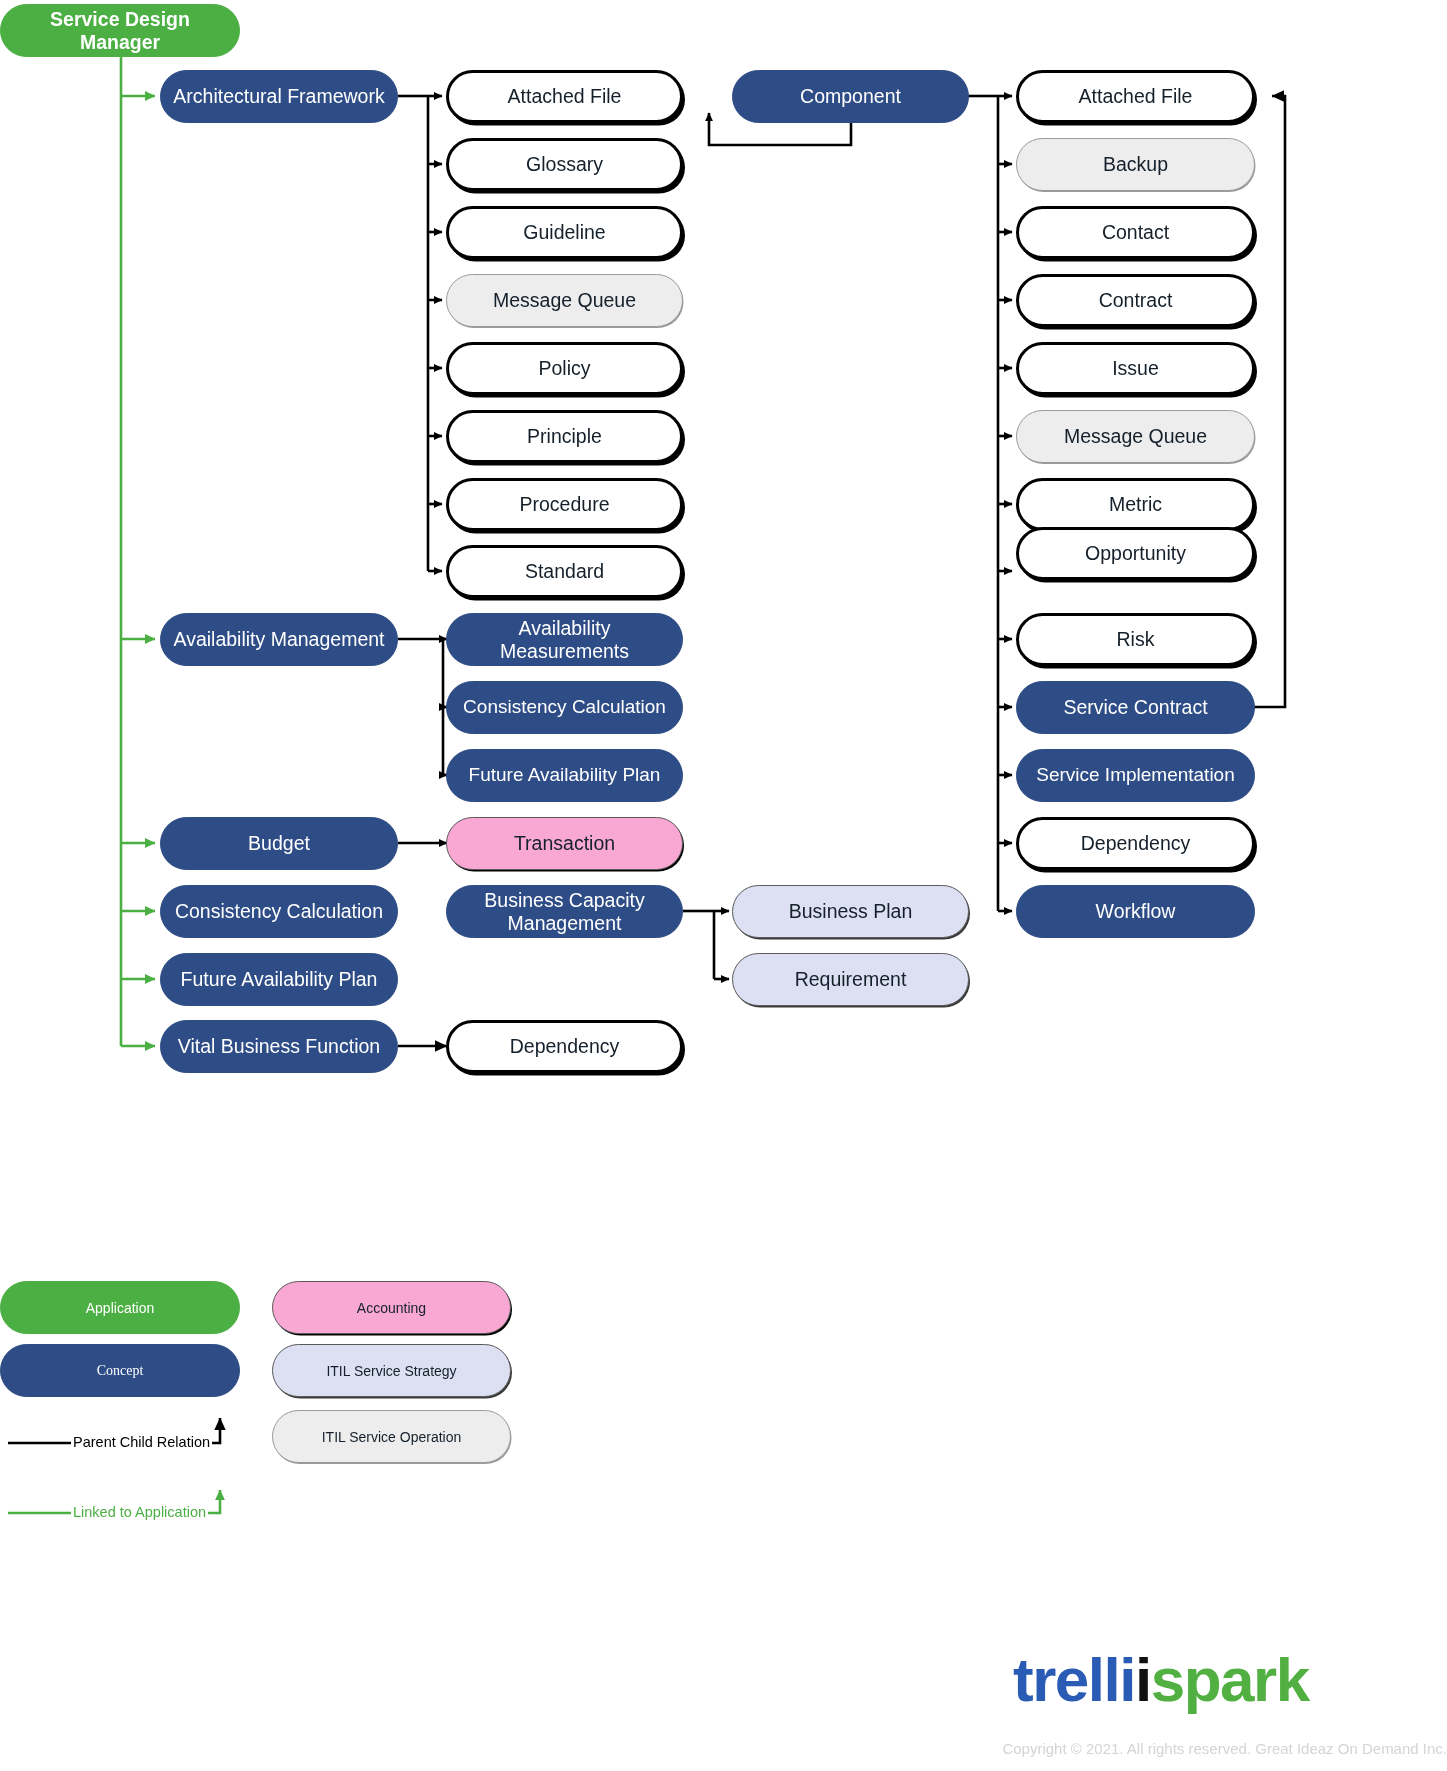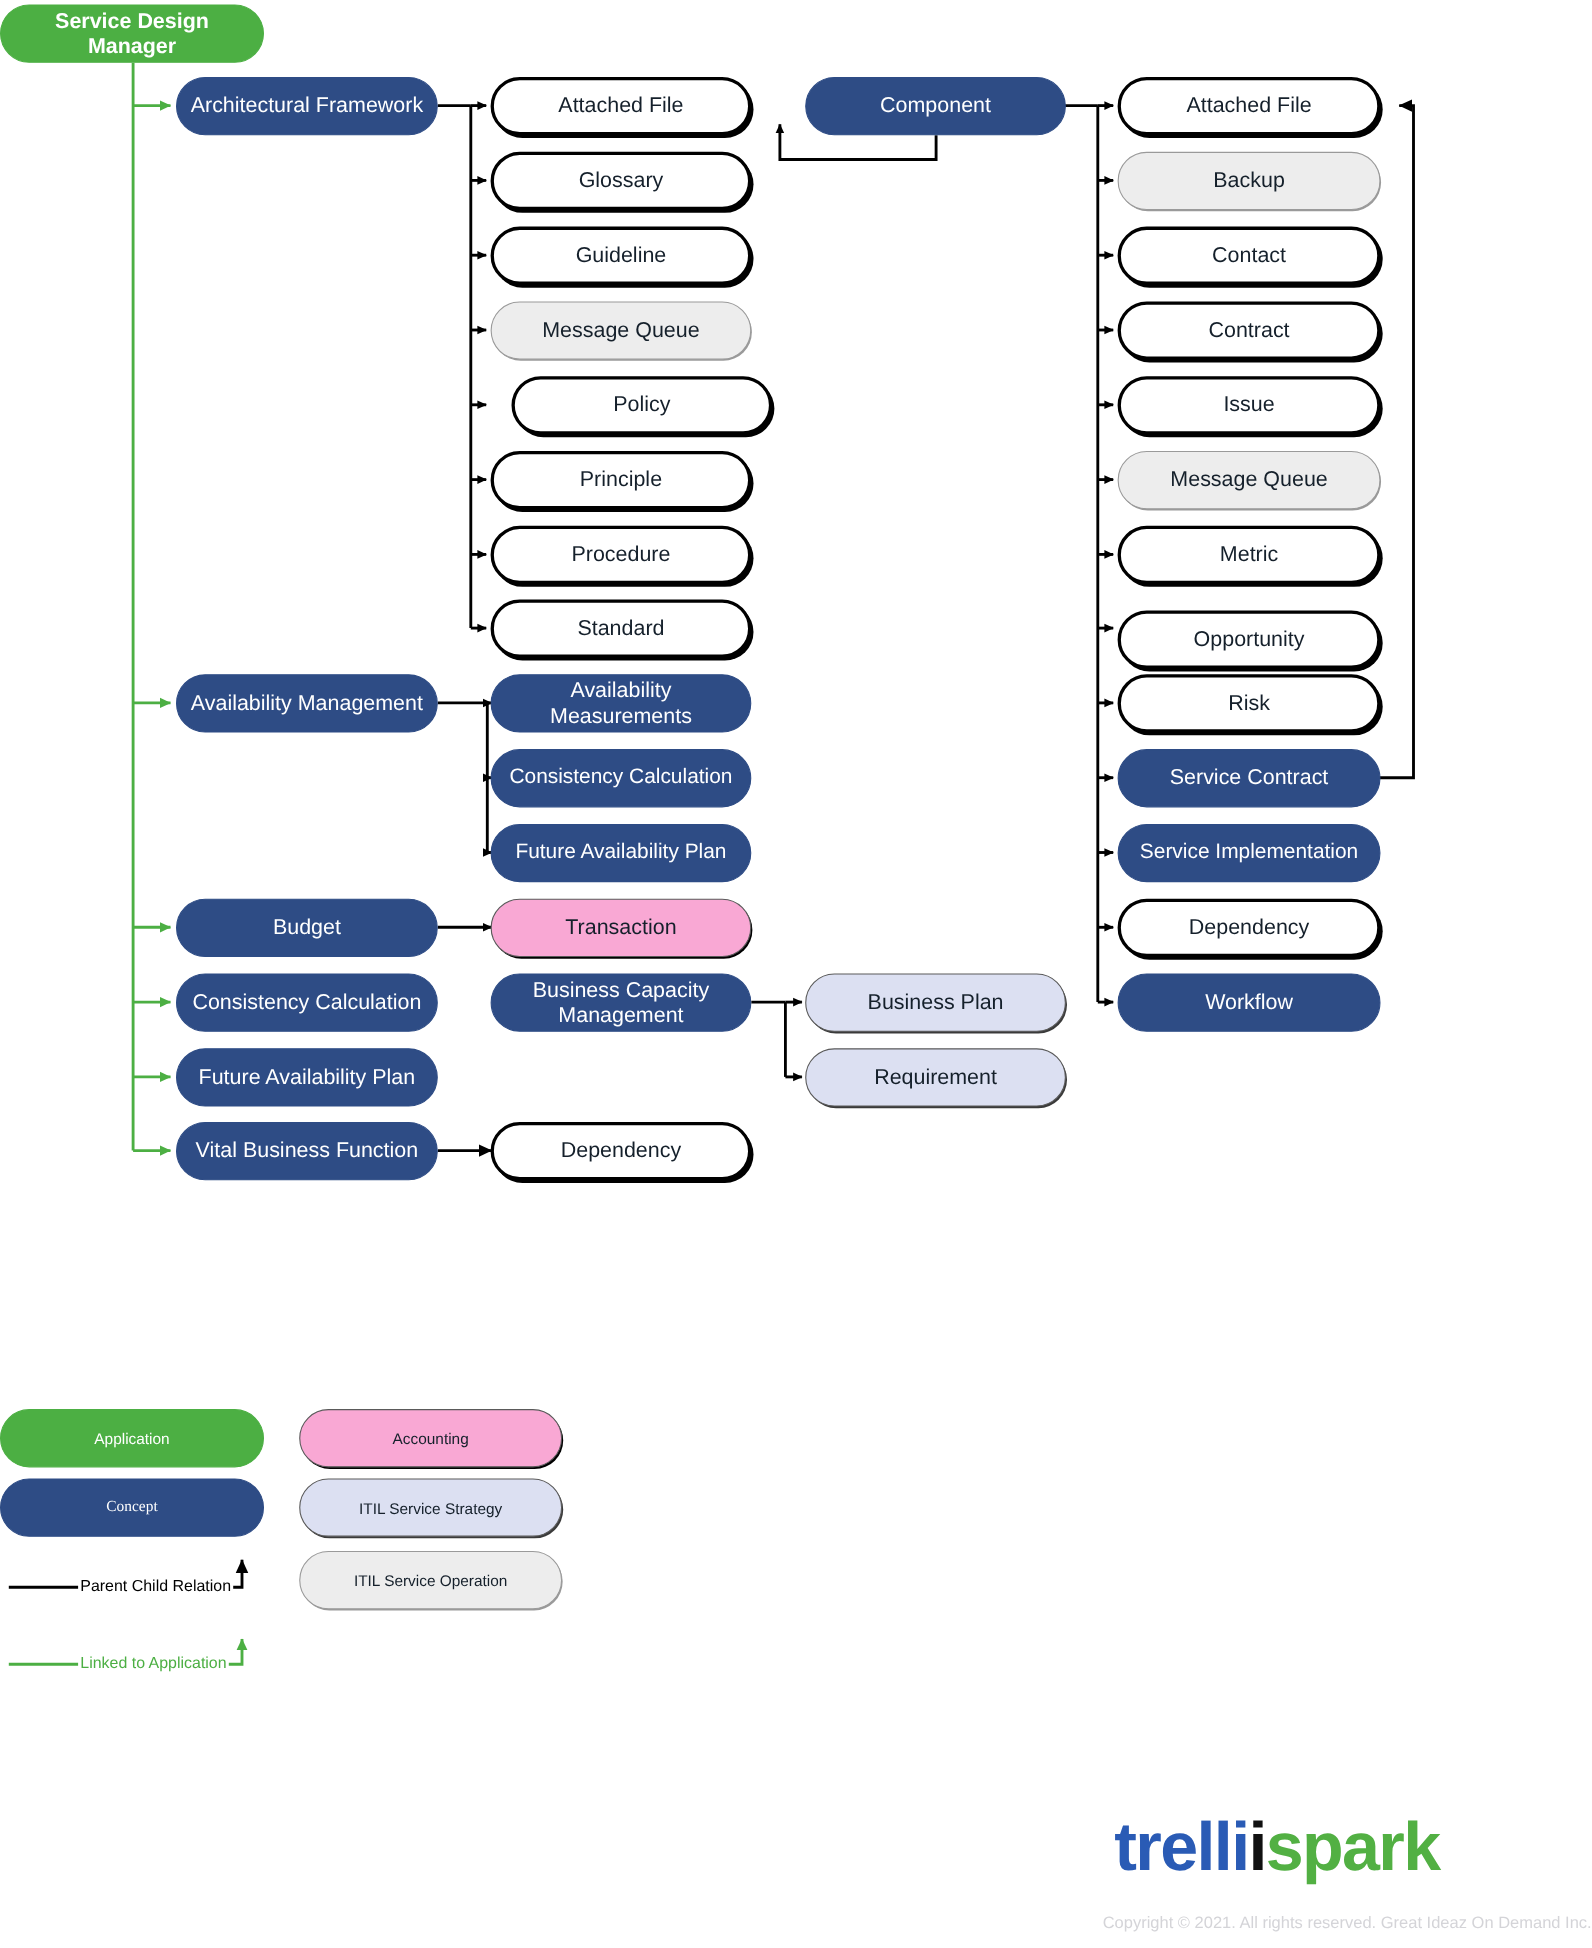--- a/index.html
+++ b/index.html
@@ -219,21 +219,21 @@
   <div class="node t-concept" style="left:160px; top:613px; width:238px; height:53px;">Availability Management</div>
   <div class="node t-concept" style="left:160px; top:817px; width:238px; height:53px;">Budget</div>
   <div class="node t-concept" style="left:160px; top:885px; width:238px; height:53px;">Consistency Calculation</div>
   <div class="node t-concept" style="left:160px; top:953px; width:238px; height:53px;">Future Availability Plan</div>
   <div class="node t-concept" style="left:160px; top:1020px; width:238px; height:53px;">Vital Business Function</div>
 
   <div class="node t-generic" style="left:446px; top:70px; width:237px; height:53px;">Attached File</div>
   <div class="node t-generic" style="left:446px; top:138px; width:237px; height:53px;">Glossary</div>
   <div class="node t-generic" style="left:446px; top:206px; width:237px; height:53px;">Guideline</div>
   <div class="node t-operation" style="left:446px; top:274px; width:237px; height:53px;">Message Queue</div>
-  <div class="node t-generic" style="left:465px; top:342px; width:237px; height:53px;">Policy</div>
+  <div class="node t-generic" style="left:446px; top:342px; width:237px; height:53px;">Policy</div>
   <div class="node t-generic" style="left:446px; top:410px; width:237px; height:53px;">Principle</div>
   <div class="node t-generic" style="left:446px; top:478px; width:237px; height:53px;">Procedure</div>
   <div class="node t-generic" style="left:446px; top:545px; width:237px; height:53px;">Standard</div>
 
   <div class="node t-concept" style="left:446px; top:613px; width:237px; height:53px;">Availability
 Measurements</div>
   <div class="node t-concept small" style="left:446px; top:681px; width:237px; height:53px;">Consistency Calculation</div>
   <div class="node t-concept small" style="left:446px; top:749px; width:237px; height:53px;">Future Availability Plan</div>
 
   <div class="node t-accounting" style="left:446px; top:817px; width:237px; height:53px;">Transaction</div>
@@ -248,21 +248,21 @@
 
   <div class="node t-strategy" style="left:732px; top:953px; width:237px; height:53px;">Requirement</div>
 
   <div class="node t-generic" style="left:1016px; top:70px; width:239px; height:53px;">Attached File</div>
   <div class="node t-operation" style="left:1016px; top:138px; width:239px; height:53px;">Backup</div>
   <div class="node t-generic" style="left:1016px; top:206px; width:239px; height:53px;">Contact</div>
   <div class="node t-generic" style="left:1016px; top:274px; width:239px; height:53px;">Contract</div>
   <div class="node t-generic" style="left:1016px; top:342px; width:239px; height:53px;">Issue</div>
   <div class="node t-operation" style="left:1016px; top:410px; width:239px; height:53px;">Message Queue</div>
   <div class="node t-generic" style="left:1016px; top:478px; width:239px; height:53px;">Metric</div>
-  <div class="node t-generic" style="left:1016px; top:555px; width:239px; height:53px;text-align:right;">Opportunity</div>
+  <div class="node t-generic" style="left:1016px; top:527px; width:239px; height:53px;text-align:right;">Opportunity</div>
   <div class="node t-generic" style="left:1016px; top:613px; width:239px; height:53px;">Risk</div>
   <div class="node t-concept" style="left:1016px; top:681px; width:239px; height:53px;">Service Contract</div>
   <div class="node t-concept small" style="left:1016px; top:749px; width:239px; height:53px;">Service Implementation</div>
   <div class="node t-generic" style="left:1016px; top:817px; width:239px; height:53px;">Dependency</div>
   <div class="node t-concept" style="left:1016px; top:885px; width:239px; height:53px;">Workflow</div>
 
   <div class="legend-swatch t-application" style="left:0px; top:1281px; width:240px; height:53px;">Application</div>
   <div class="legend-swatch t-concept" style="left:0px; top:1344px; width:240px; height:53px;font-family:Liberation Serif, serif;">Concept</div>
 
   <div class="legend-swatch t-accounting" style="left:272px; top:1281px; width:239px; height:53px;">Accounting</div>

